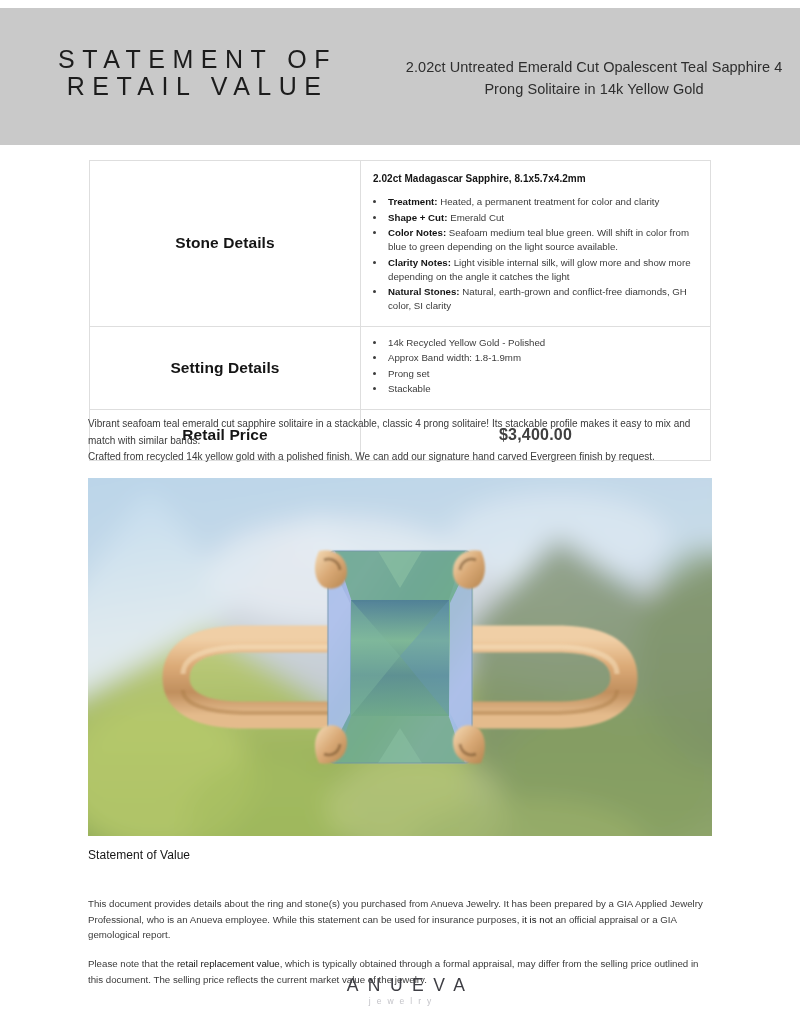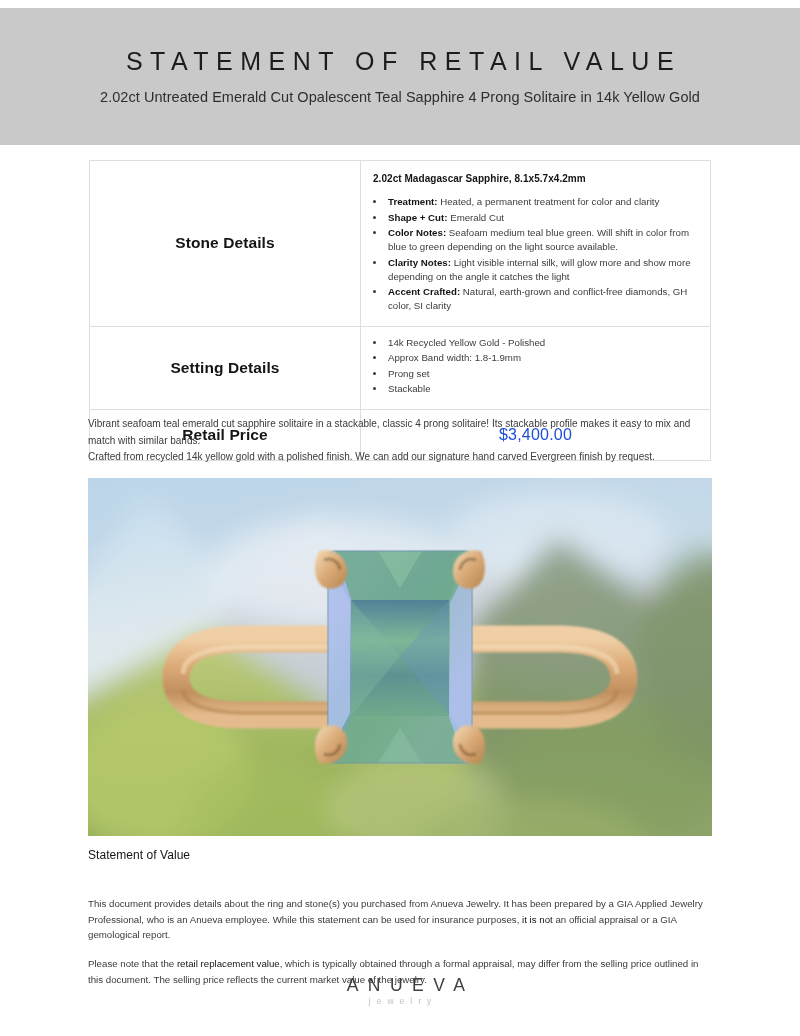--- a/index.html
+++ b/index.html
@@ -23,21 +23,20 @@
 
   
   #header-band {
     position: absolute;
     left: 0;
     top: 8px;
     width: 800px;
     height: 137px;
     background: #c9c9c9;
     display: flex;
-    flex-direction: column;
     align-items: center;
     justify-content: center;
     padding-top: 4px;
   }
 
   #doc-title {
     font-size: 25px;
     font-weight: 400;
     letter-spacing: 7.5px;
     color: #1c1c1c;
@@ -107,22 +106,22 @@
   td.value-cell ul li {
     margin-bottom: 1.5px;
     padding-left: 2px;
   }
 
   td.value-cell ul li b { color: #141414; font-weight: bold; }
 
   td.price-cell {
     text-align: center;
     font-size: 16px;
-    font-weight: normal;
-    color: #1d4ed8;
+    font-weight: bold;
+    color: #404040;
     padding: 2px 8px;
     letter-spacing: 0.2px;
   }
 
   tr.stone-row td { height: 150px; }
   tr.setting-row td { height: 76px; }
   tr.setting-row td.value-cell { padding-top: 9px; vertical-align: middle; }
   tr.price-row td { height: 51px; }
 
   
@@ -215,21 +214,21 @@
     <tbody>
       <tr class="stone-row">
         <td class="label-cell">Stone Details</td>
         <td class="value-cell">
           <span class="cell-heading">2.02ct Madagascar Sapphire, 8.1x5.7x4.2mm</span>
           <ul>
             <li><b>Treatment:</b><span> Heated, a permanent treatment for color and clarity</span></li>
             <li><b>Shape + Cut:</b><span> Emerald Cut</span></li>
             <li><b>Color Notes:</b><span> Seafoam medium teal blue green. Will shift in color from blue to green depending on the light source available.</span></li>
             <li><b>Clarity Notes:</b><span> Light visible internal silk, will glow more and show more depending on the angle it catches the light</span></li>
-            <li><b>Accent Crafted:</b><span> Natural, earth-grown and conflict-free diamonds, GH color, SI clarity</span></li>
+            <li><b>Natural Stones:</b><span> Natural, earth-grown and conflict-free diamonds, GH color, SI clarity</span></li>
           </ul>
         </td>
       </tr>
 
       <tr class="setting-row">
         <td class="label-cell">Setting Details</td>
         <td class="value-cell">
           <ul>
             <li>14k Recycled Yellow Gold - Polished</li>
             <li>Approx Band width: 1.8-1.9mm</li>

